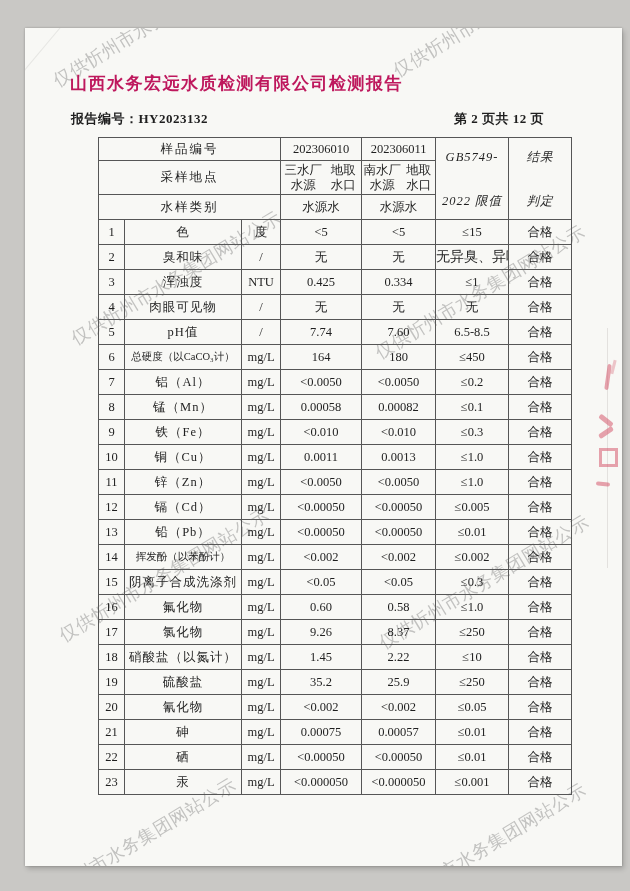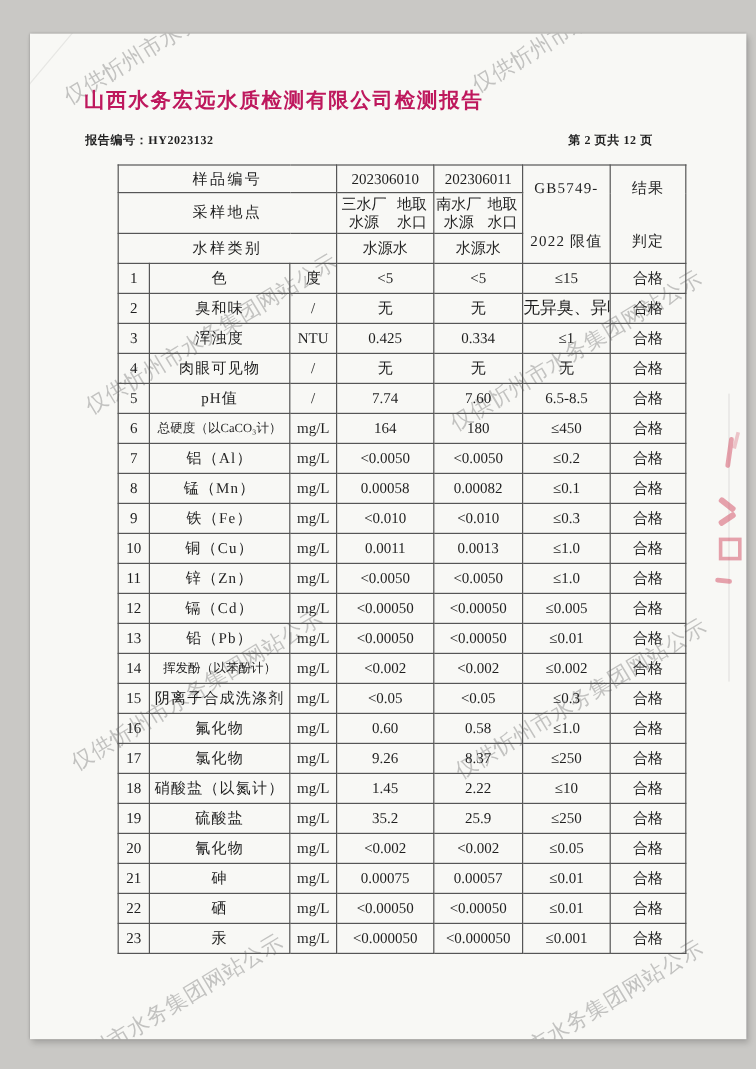--- a/index.html
+++ b/index.html
@@ -30,42 +30,42 @@
     background:rgba(120,105,105,.16);}
   
   .title{
     position:absolute;left:45px;top:44px;width:473px;margin:0;
     text-align:left;font-size:17px;font-weight:bold;letter-spacing:1.5px;
     font-family:"Liberation Sans","DejaVu Sans",sans-serif;color:#be185d;
   }
   .meta{
     position:absolute;left:46px;top:82px;width:473px;
     display:flex;justify-content:space-between;align-items:flex-end;
-    font-size:10px;font-weight:bold;letter-spacing:.5px;
+    font-size:13px;font-weight:bold;letter-spacing:.5px;
   }
   
   table.report{
     position:absolute;left:45px;top:109px;width:473px;
     border-collapse:collapse;table-layout:fixed;margin-left:28px;
   }
   table.report th,table.report td{
     border:1px solid #565656;
     font-weight:normal;text-align:center;vertical-align:middle;
     font-size:12.5px;padding:0;overflow:hidden;
   }
   col.w-no{width:26px;}col.w-name{width:117px;}col.w-unit{width:39px;}
   col.w-s1{width:81px;}col.w-s2{width:74px;}col.w-lim{width:73px;}col.w-res{width:63px;}
   tr.h-a th{height:22px;}
   tr.h-b th{height:33px;}
   tr.h-c th{height:24px;font-family:Liberation Serif, serif;}
   tbody tr{height:24px;}
   tbody td{height:24px;}
   th.c-lab{letter-spacing:2px;}
   .two-line{display:flex;flex-direction:row;justify-content:center;line-height:15px;}
-  .span-head{display:flex;flex-direction:column;justify-content:center;gap:30px;line-height:14px;letter-spacing:1px;}
+  .span-head{display:flex;flex-direction:column;justify-content:center;gap:30px;line-height:14px;letter-spacing:1px;font-style:italic;}
   td.c-name{text-align:left;padding-left:6px;letter-spacing:1px;}
   td.c-name.fit,th .fit{white-space:nowrap;}
   .fit{white-space:nowrap;}
   
   .stamp{position:absolute;left:565px;top:332px;width:32px;height:135px;
     color:rgba(214,90,110,.75);pointer-events:none;}
   .stamp i{position:absolute;background:rgba(214,90,110,.55);display:block;}
   .stamp .s1{left:16px;top:4px;width:4px;height:26px;transform:rotate(8deg);border-radius:2px;}
   .stamp .s1b{left:22px;top:0px;width:3px;height:14px;transform:rotate(14deg);opacity:.6;}
   .stamp .s2a{left:8px;top:58px;width:16px;height:5px;transform:rotate(38deg);border-radius:2px;}

